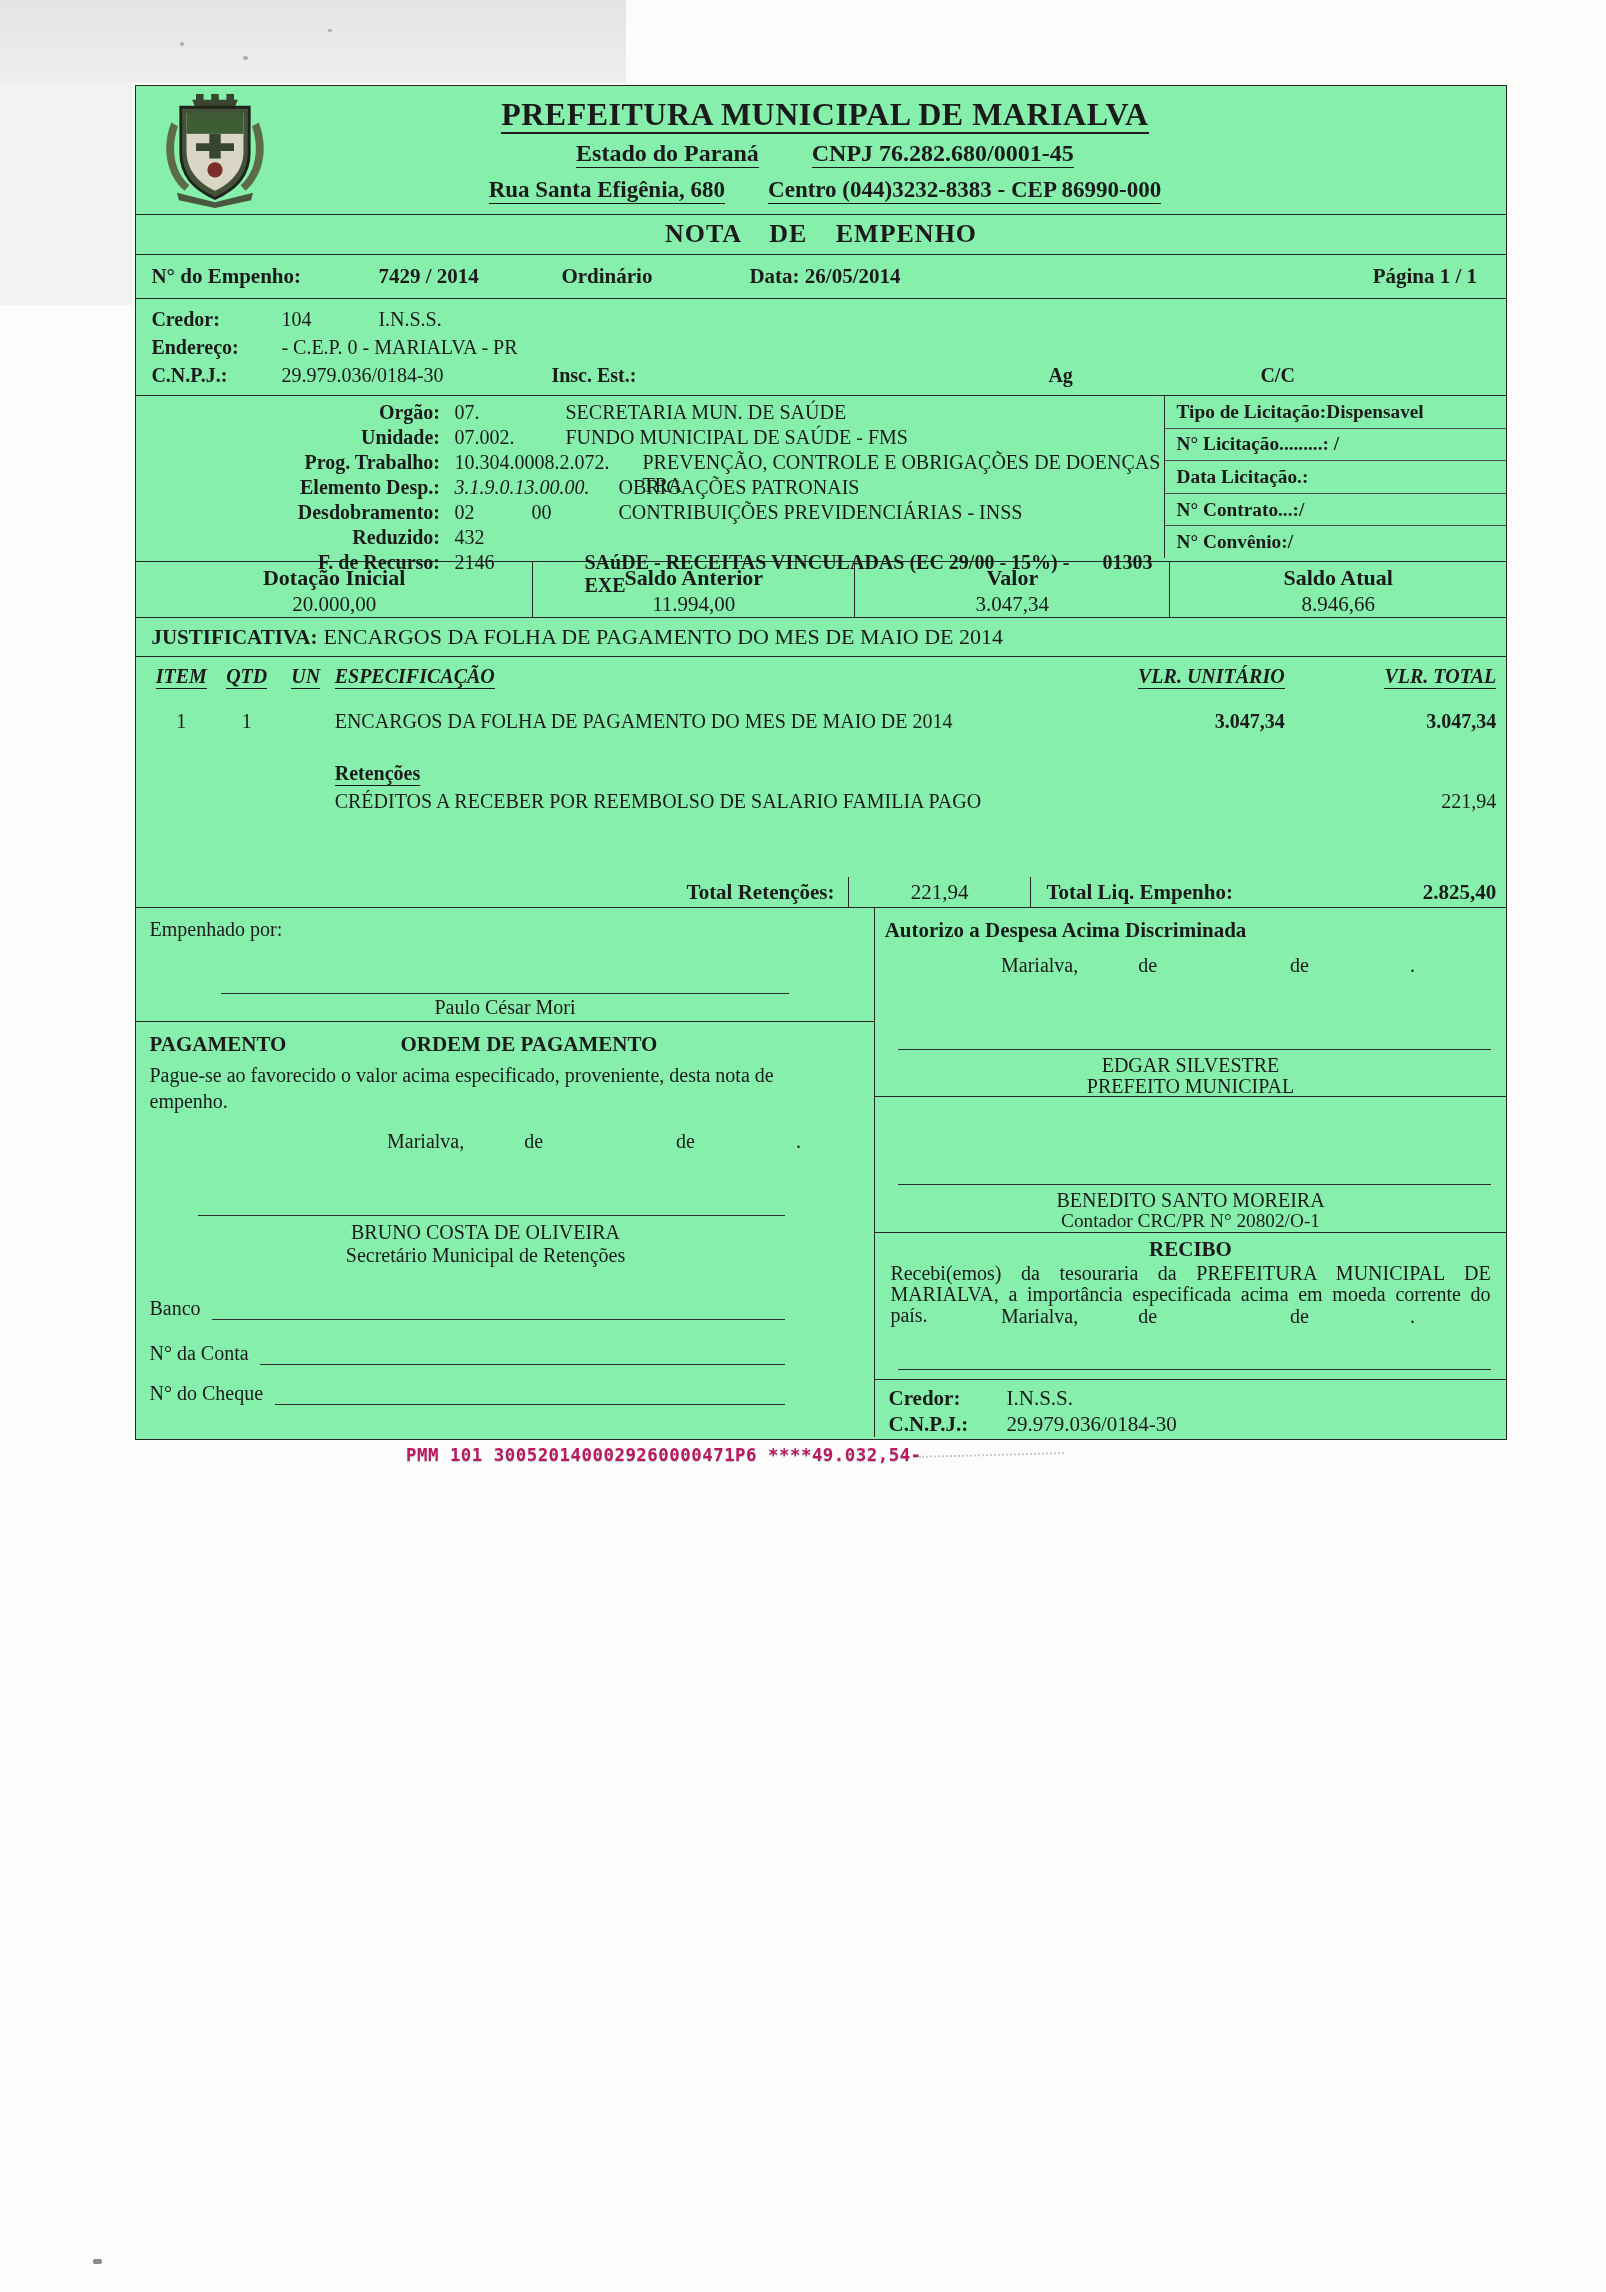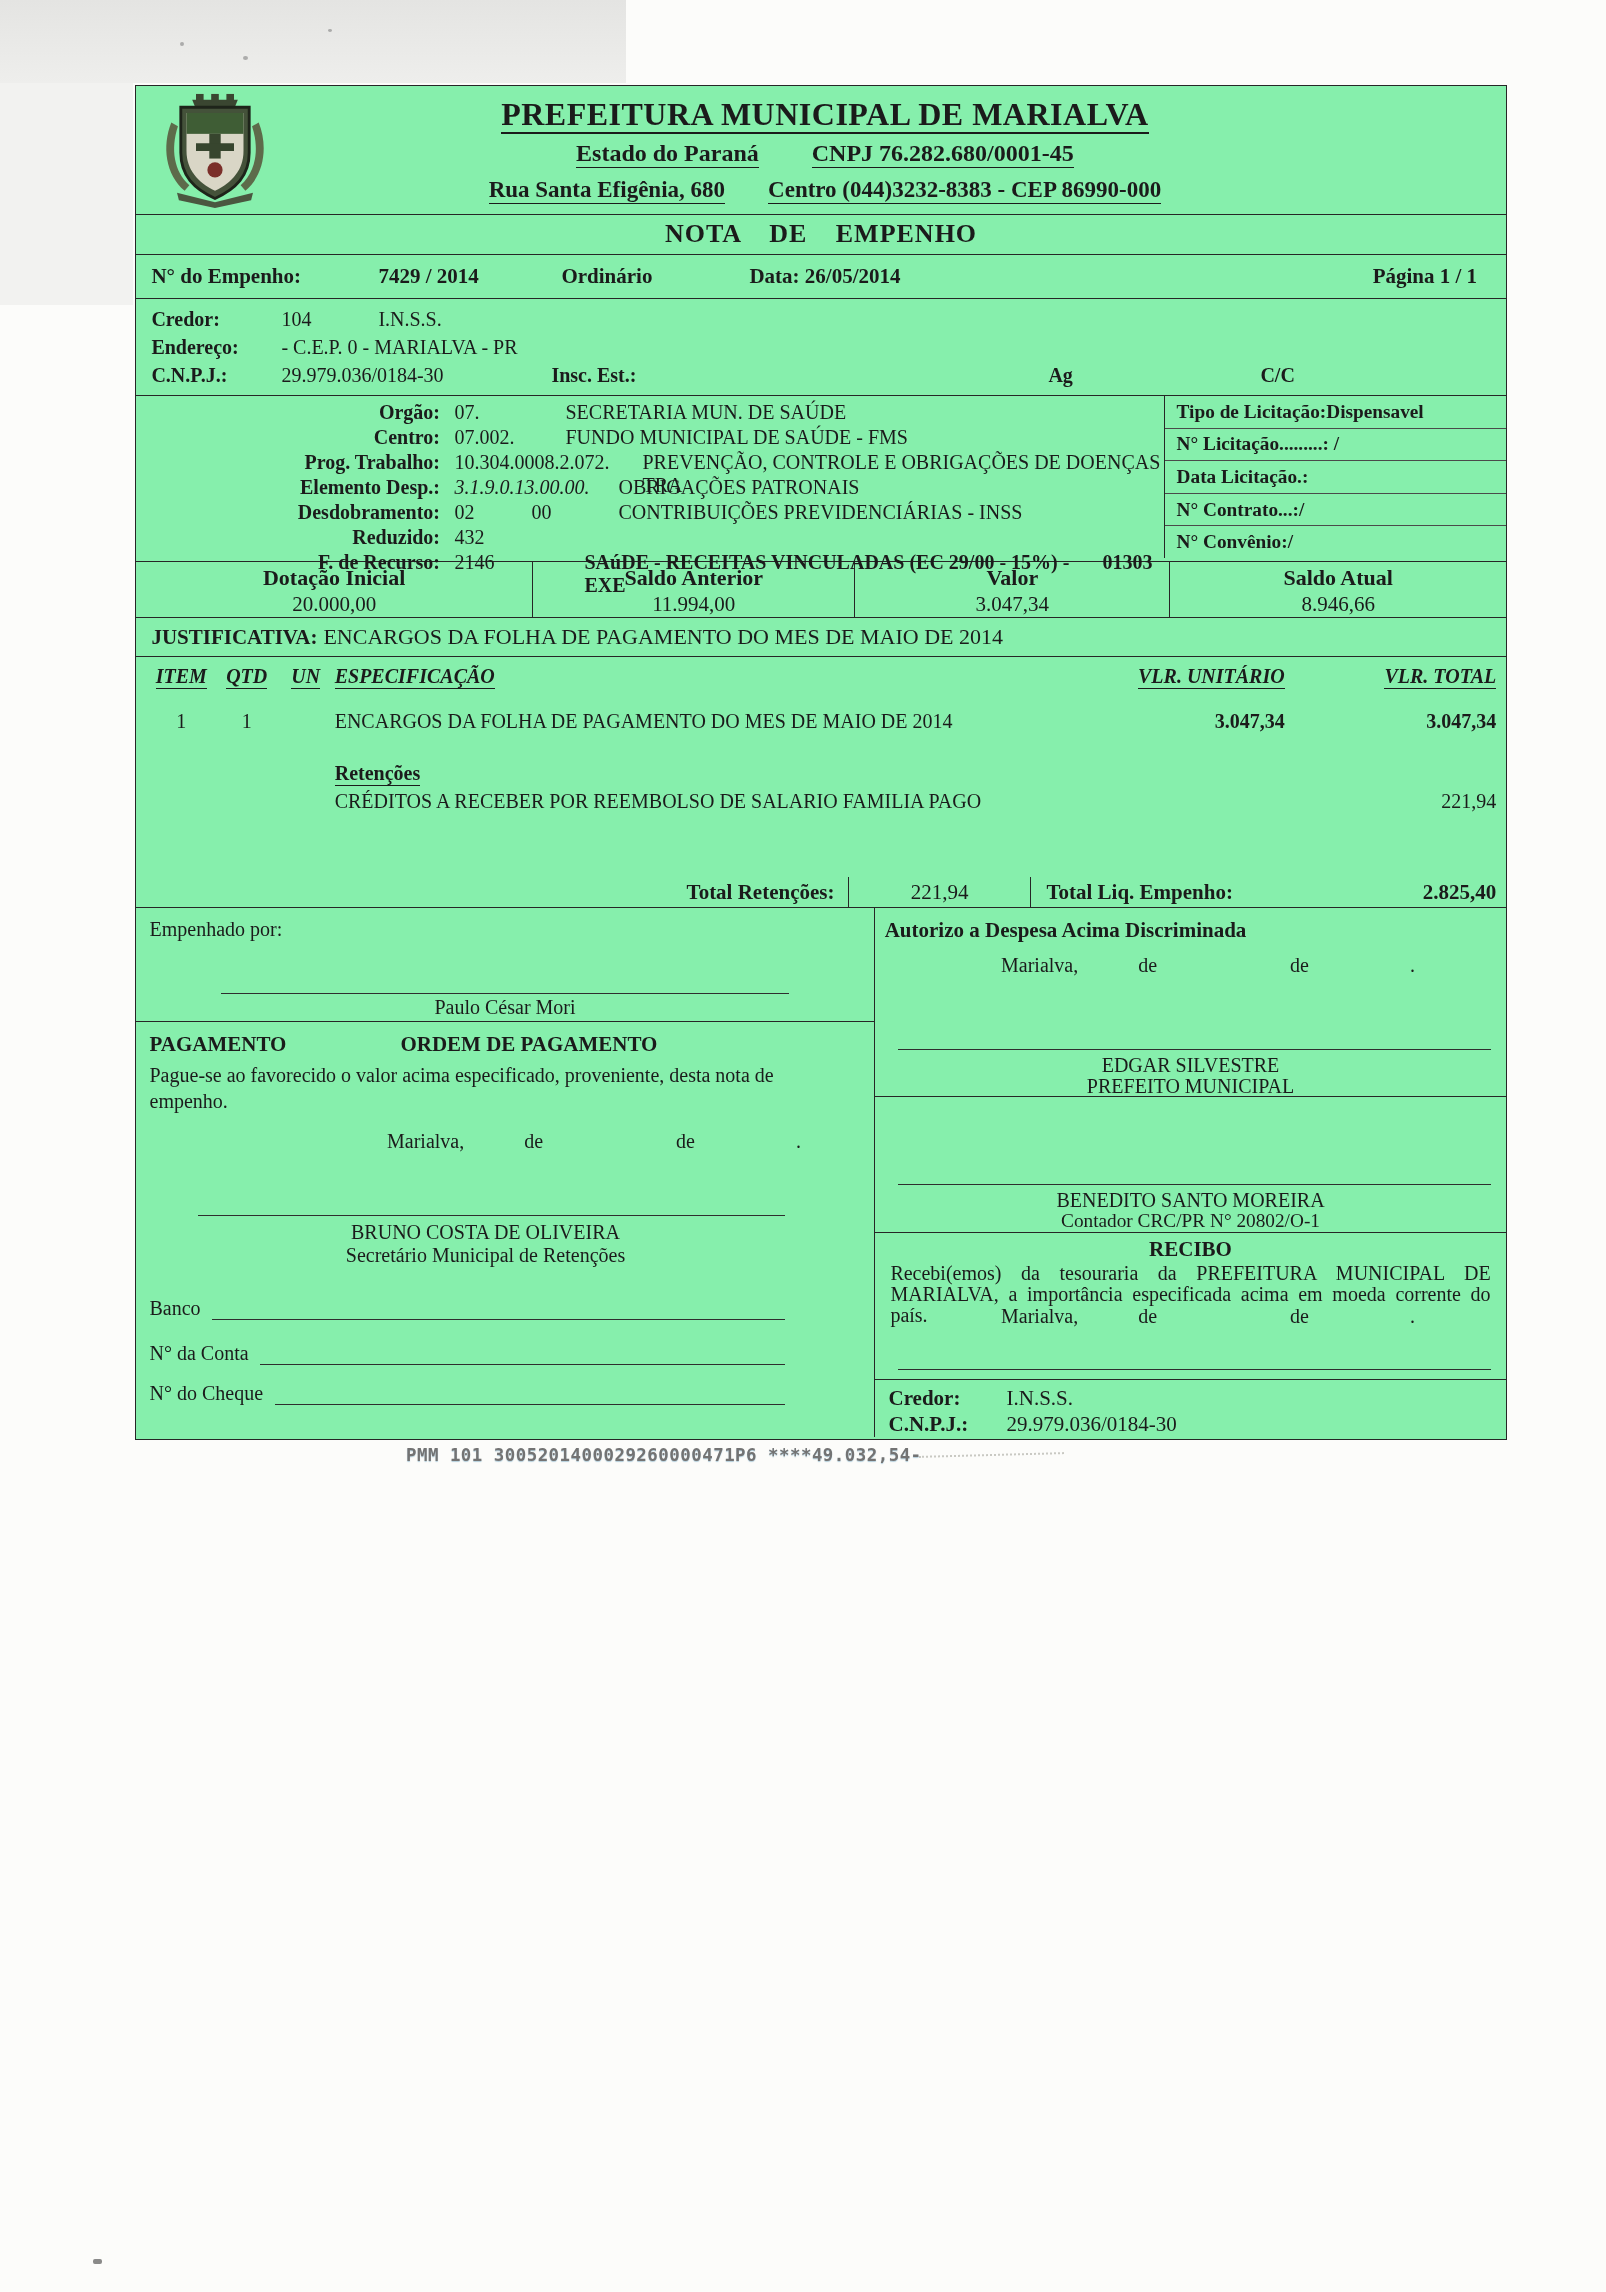--- a/index.html
+++ b/index.html
@@ -153,21 +153,21 @@
   .recibo-text { margin:1.9px 15.4px 0; font-size:20px; line-height:21px; text-align:justify; }
   .sig-line-e { position:absolute; bottom:9.7px; left:23px; right:15.4px; border-top:1.9px solid #2e2e2e; }
 
   .credor-footer { flex:1; padding:4.8px 13.5px 0; font-size:21px; }
   .cf-line { height:26px; display:flex; align-items:center; }
   .cf-label { font-weight:bold; width:118px; flex:none; }
 
   
   .footer-code { position:absolute; left:406px; top:1445px;
     font-family:"DejaVu Sans Mono", monospace; font-size:17.4px; font-weight:bold;
-    color:#737373; letter-spacing:0.5px; text-shadow:0 1px 1px rgba(46,122,166,.35); }
+    color:#be185d; letter-spacing:0.5px; text-shadow:0 1px 1px rgba(46,122,166,.35); }
 </style>
 </head>
 <body>
 
 <div class="page">
   <div class="shade-top"></div>
   <div class="shade-left"></div>
   <div class="speck s1"></div>
   <div class="speck s2"></div>
   <div class="speck s3"></div>
@@ -238,21 +238,21 @@
     </div>
 
     <div class="orcamento">
       <div class="orc-left">
         <div class="orc-row">
           <span class="orc-label">Orgão:</span>
           <span class="orc-code w115">07.</span>
           <span class="orc-desc">SECRETARIA MUN. DE SAÚDE</span>
         </div>
         <div class="orc-row">
-          <span class="orc-label">Centro:</span>
+          <span class="orc-label">Unidade:</span>
           <span class="orc-code w115">07.002.</span>
           <span class="orc-desc">FUNDO MUNICIPAL DE SAÚDE - FMS</span>
         </div>
         <div class="orc-row">
           <span class="orc-label">Prog. Trabalho:</span>
           <span class="orc-code w195">10.304.0008.2.072.</span>
           <span class="orc-desc">PREVENÇÃO, CONTROLE E OBRIGAÇÕES DE DOENÇAS TRA</span>
         </div>
         <div class="orc-row">
           <span class="orc-label">Elemento Desp.:</span>

